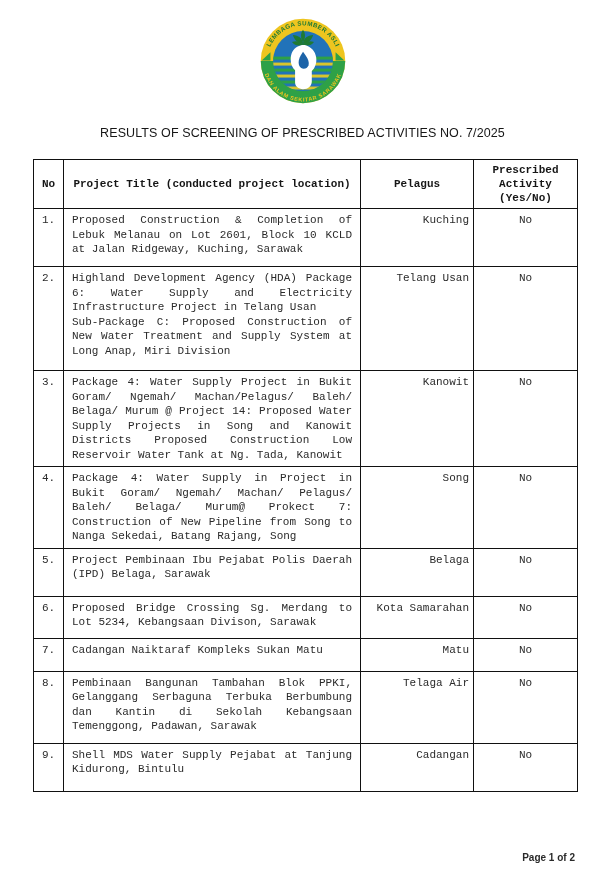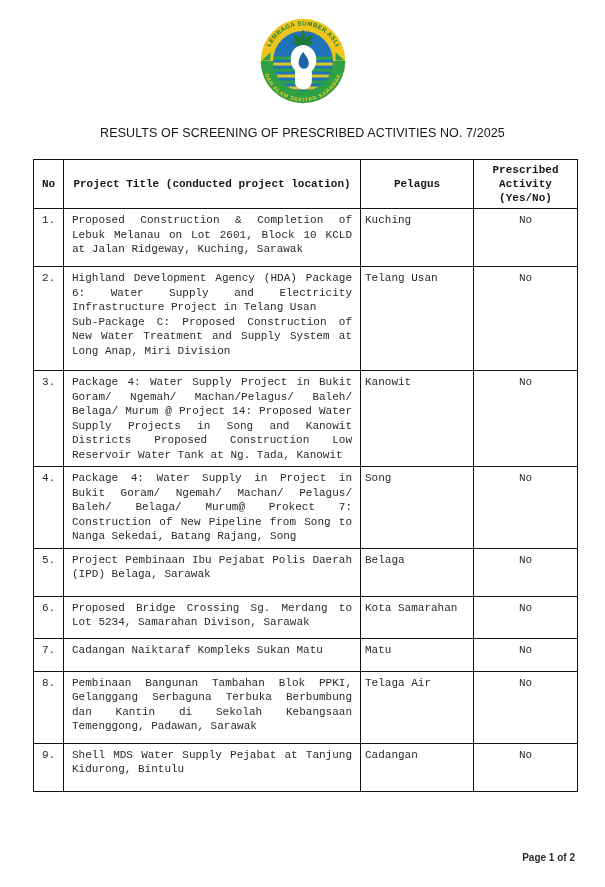--- a/index.html
+++ b/index.html
@@ -43,21 +43,21 @@
   table.screening th {
     font-weight:bold;
     text-align:center;
     vertical-align:middle;
     padding:3px 6px;
     line-height:14px;
     color:#161616;
   }
   td.c-no   { vertical-align:top; text-align:left;   padding:4px 4px 4px 8px; }
   td.c-title{ vertical-align:top; text-align:justify; padding:4px 8px; white-space:pre-line; }
-  td.c-loc  { vertical-align:top; text-align:left; padding:4px 4px; }
+  td.c-loc  { vertical-align:top; text-align:right; padding:4px 4px; }
   td.c-pa   { vertical-align:top; text-align:center; padding:4px 4px; }
 
   .page-footer {
     position:absolute;
     top:852px;
     right:30px;
     font-size:10px;
     color:#2a2a2a;
     font-weight:bold;
   }
@@ -163,21 +163,21 @@
         <td class="c-pa">No</td>
       </tr>
       <tr style="height:48px">
         <td class="c-no">5.</td>
         <td class="c-title">Project Pembinaan Ibu Pejabat Polis Daerah (IPD) Belaga, Sarawak</td>
         <td class="c-loc">Belaga</td>
         <td class="c-pa">No</td>
       </tr>
       <tr style="height:42px">
         <td class="c-no">6.</td>
-        <td class="c-title">Proposed Bridge Crossing Sg. Merdang to Lot 5234, Samarahan Divison, Sarawak</td>
+        <td class="c-title">Proposed Bridge Crossing Sg. Merdang to Lot 5234, Kebangsaan Divison, Sarawak</td>
         <td class="c-loc">Kota Samarahan</td>
         <td class="c-pa">No</td>
       </tr>
       <tr style="height:33px">
         <td class="c-no">7.</td>
         <td class="c-title">Cadangan Naiktaraf Kompleks Sukan Matu</td>
         <td class="c-loc">Matu</td>
         <td class="c-pa">No</td>
       </tr>
       <tr style="height:72px">

